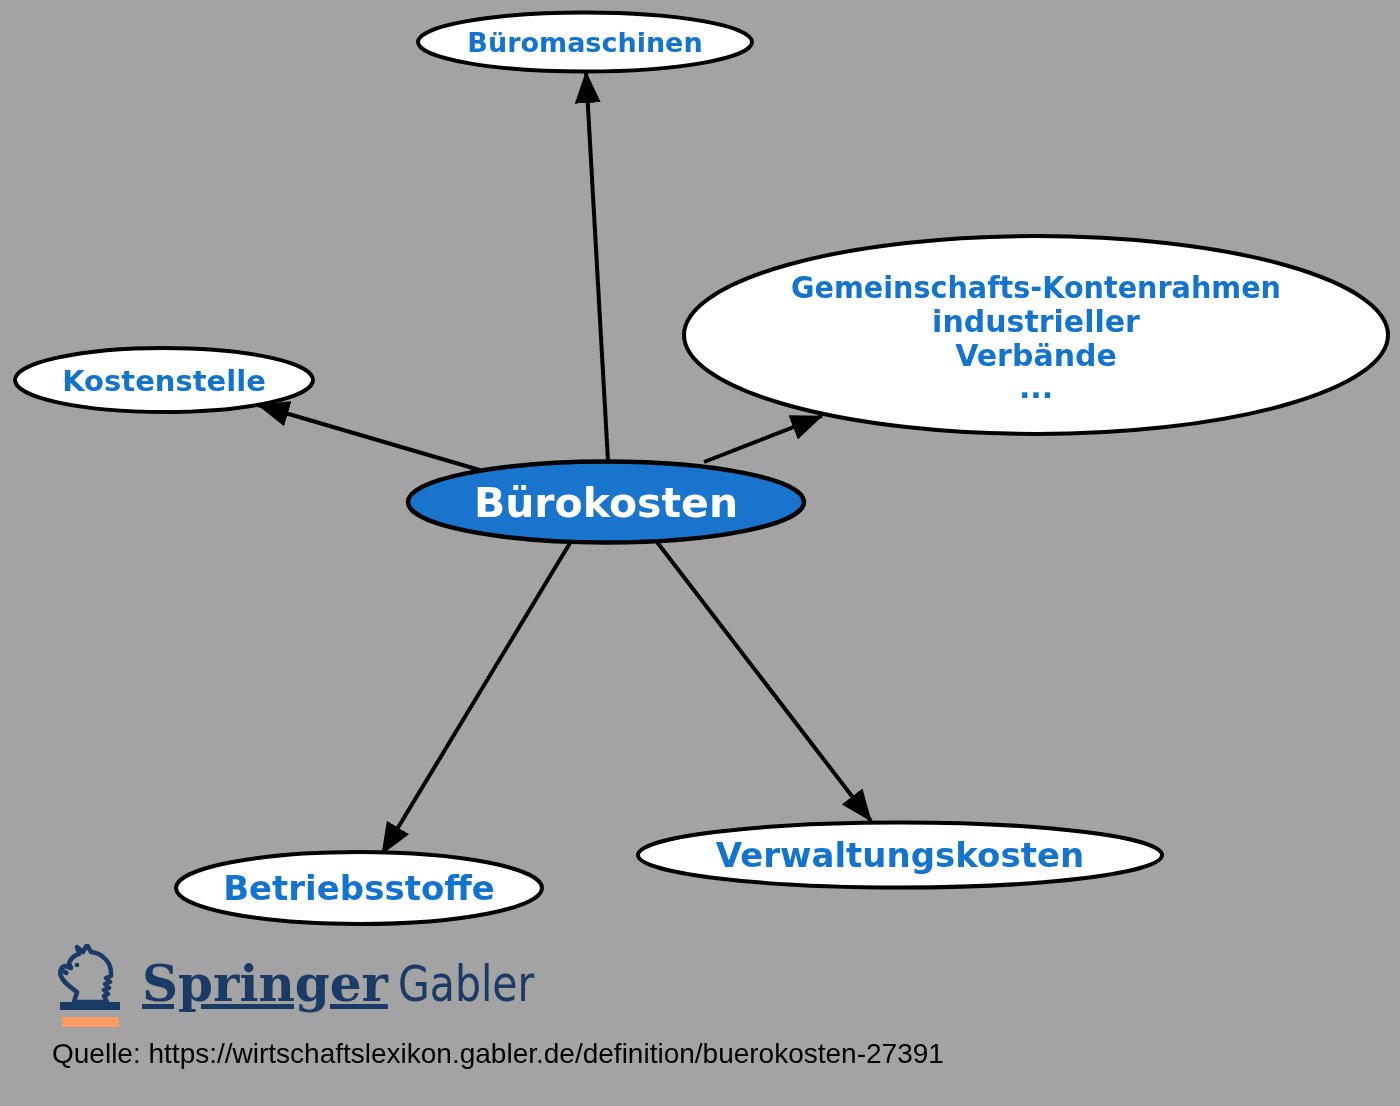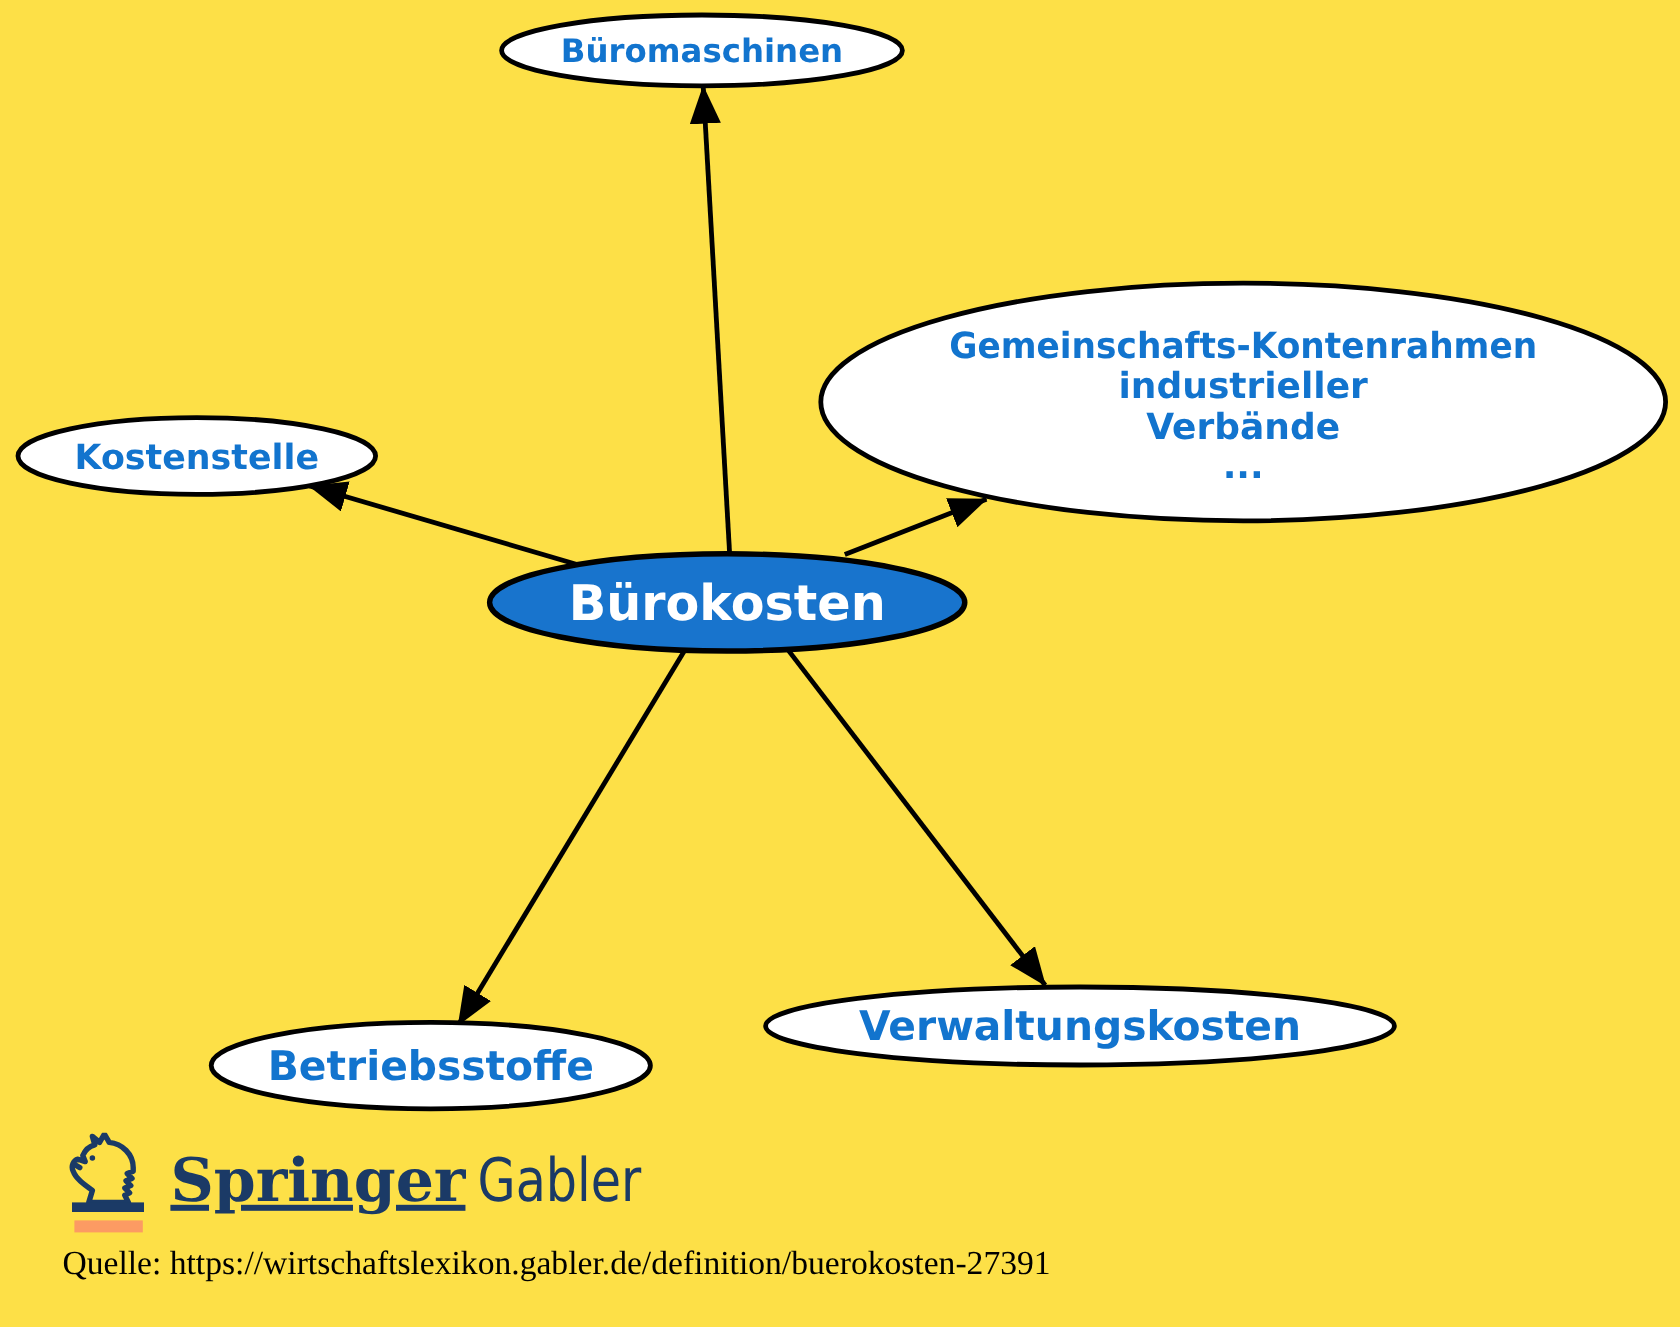--- a/index.html
+++ b/index.html
@@ -1,19 +1,19 @@
 <!DOCTYPE html>
 <html><head>
 <meta charset="utf-8">
 <style>
   html,body{margin:0;padding:0;background:#ffffff;}
   .canvas{
     position:relative;
     width:1400px;height:1106px;
-    background:#fde047;
+    background:#a3a3a3;
     font-family:"DejaVu Sans",sans-serif;
     overflow:hidden;
   }
   svg{display:block;}
   .diagram-svg{position:absolute;left:0;top:0;}
   .edge{stroke:#000000;stroke-width:4;fill:none;}
   .node-ellipse{fill:#ffffff;stroke:#000000;stroke-width:4;}
   .center-ellipse{fill:#1874CD;stroke:#000000;stroke-width:4.5;}
   .node-label{
     fill:#1274CE;
@@ -40,21 +40,21 @@
   .brand-sans{
     font-family:"DejaVu Sans",sans-serif;
     font-weight:normal;font-size:50px;
     display:inline-block;
     transform:scaleX(0.82);
     transform-origin:left center;
     margin-left:10px;
   }
   .source-line{
     position:absolute;left:52px;top:1038px;
-    font-family:Liberation Serif, serif;
+    font-family:Liberation Sans, sans-serif;
     font-size:28px;color:#000000;white-space:nowrap;
   }
 </style>
 </head>
 <body>
 
 <div class="canvas">
 
   <svg class="diagram-svg" width="1400" height="1106" viewBox="0 0 1400 1106">
     <defs>

